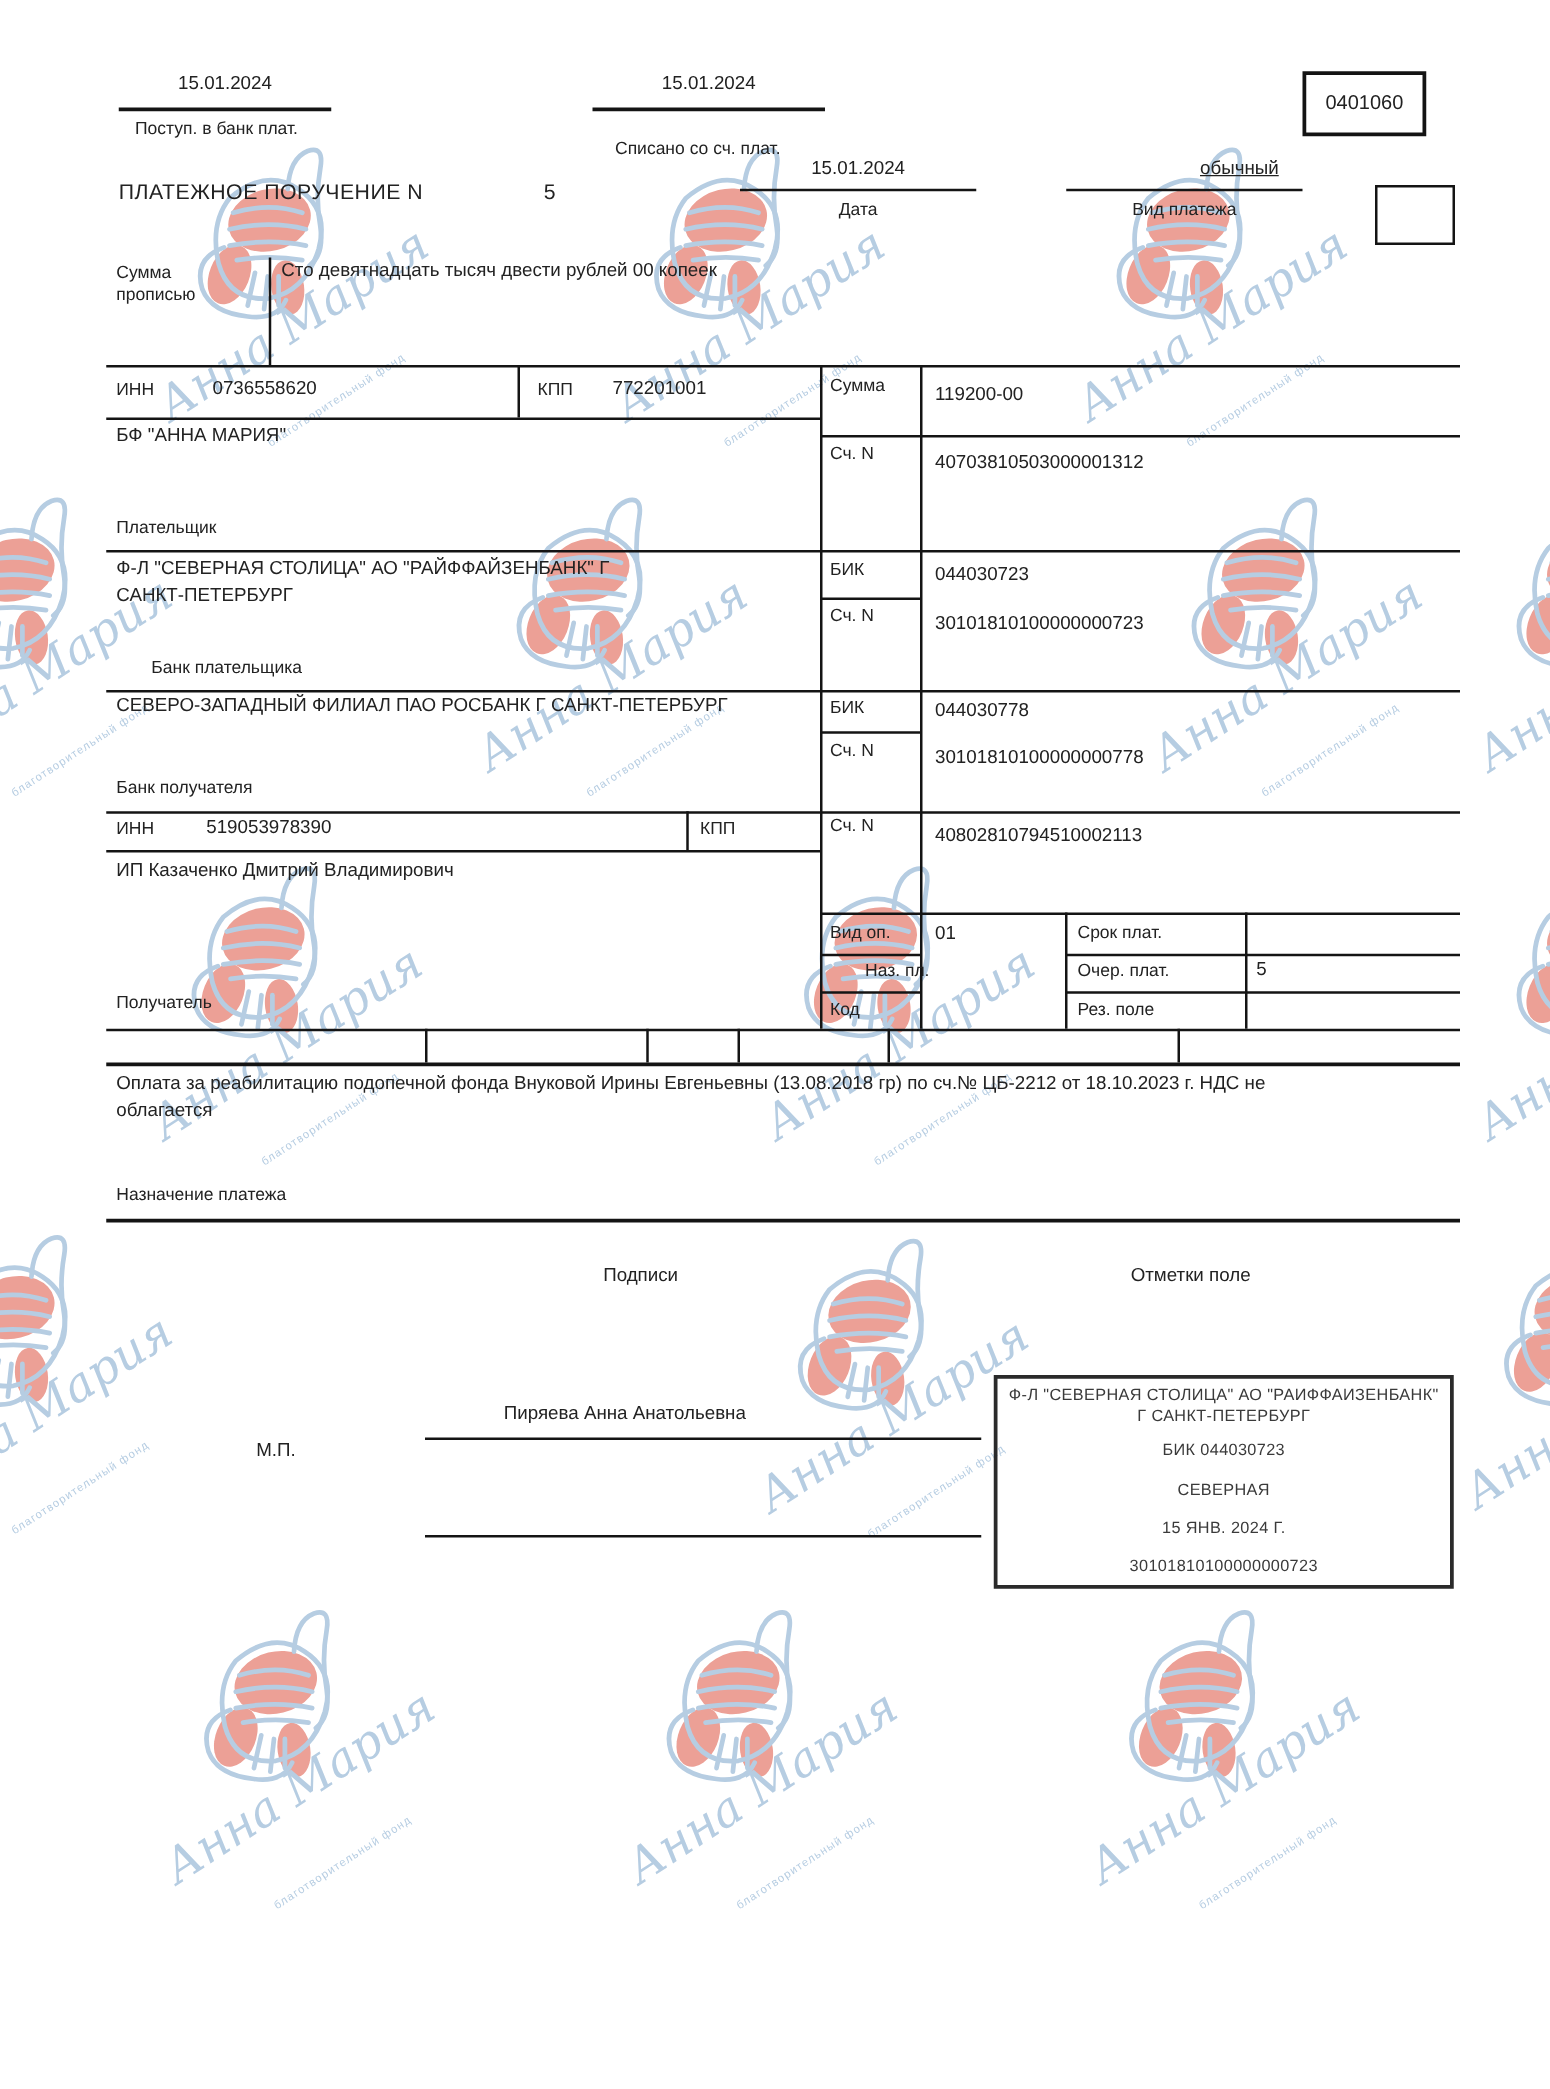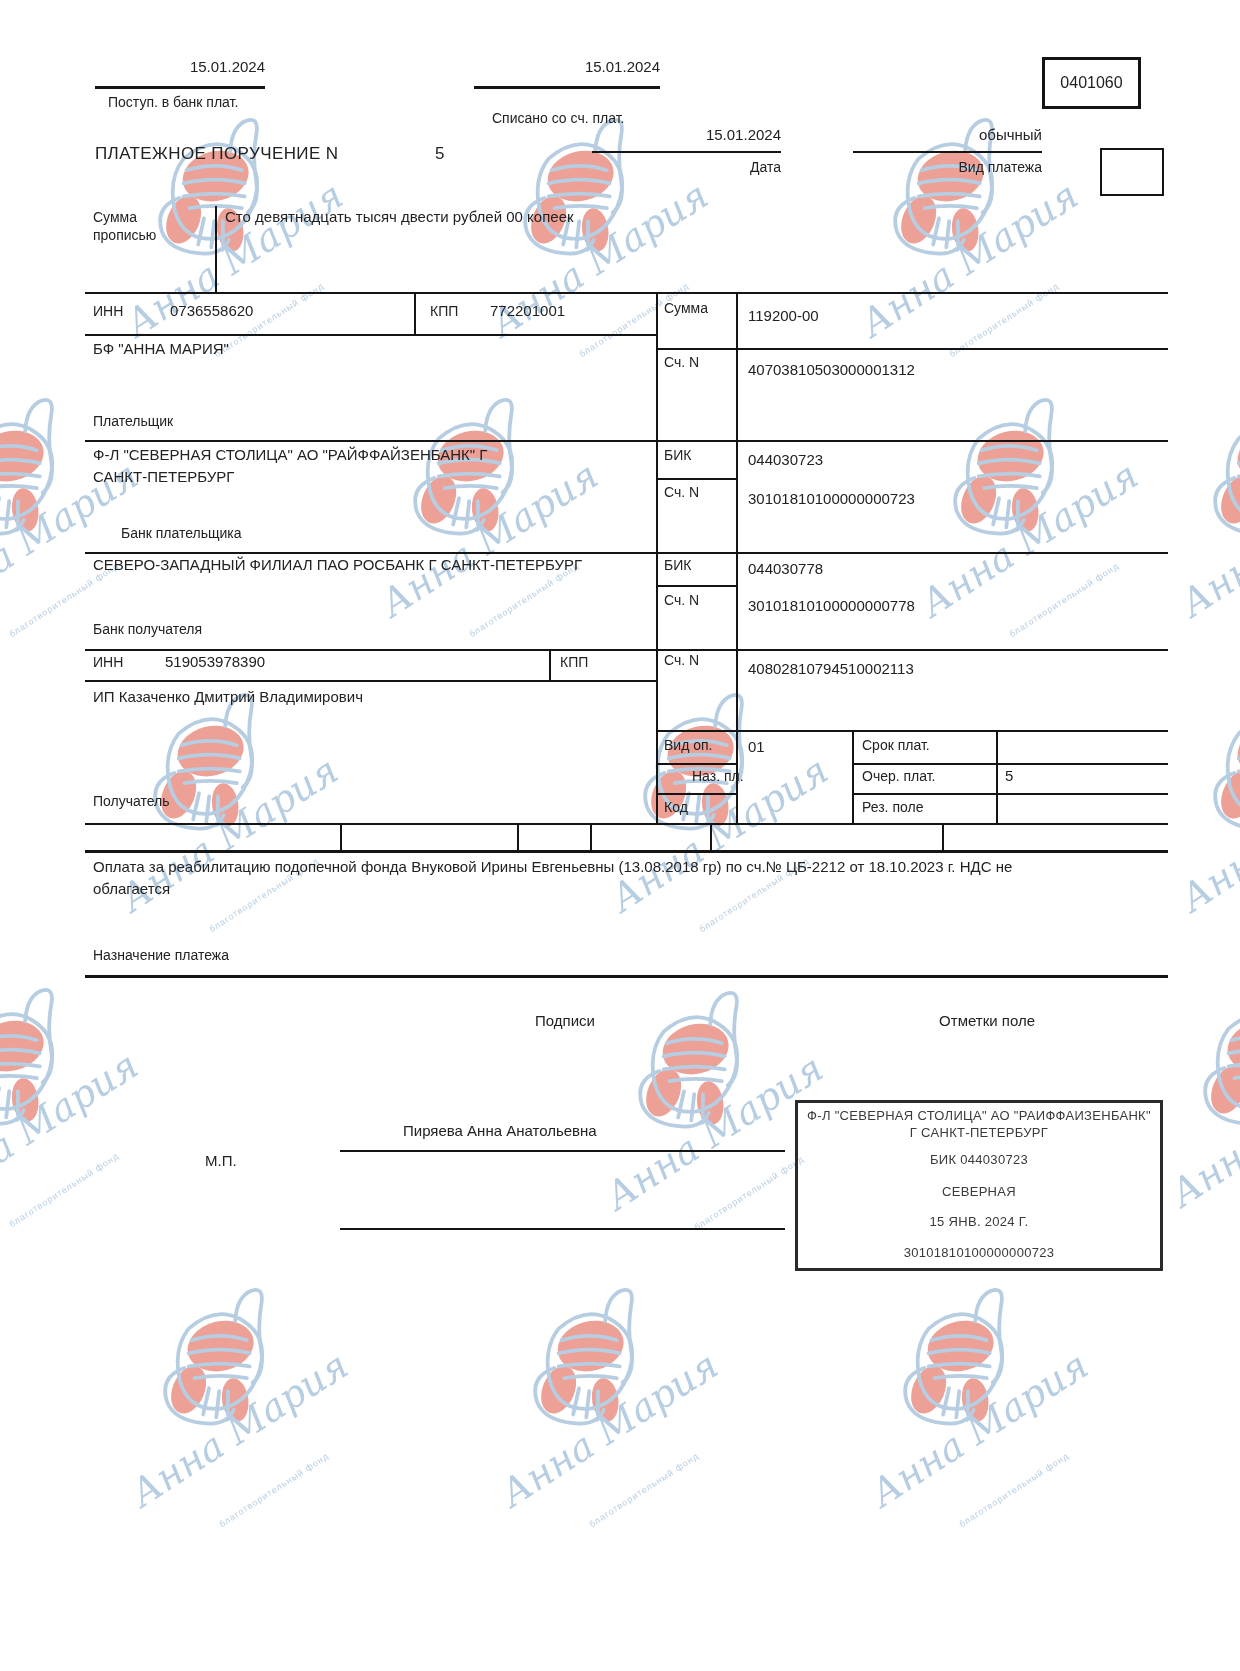--- a/index.html
+++ b/index.html
@@ -1,21 +1,21 @@
 <!DOCTYPE html>
 <html style="--wm-blue: #b6cde2; --wm-red: #eca096;"><head>
 <meta charset="utf-8">
 <style>
   html,body { margin:0; padding:0; background:#ffffff; }
   .page { position:relative; width:1240px; height:1671px; background:#fff;
           font-family:"Liberation Sans", sans-serif; color:#222; overflow:hidden; }
   .t   { position:absolute; font-size:15px; line-height:18px; white-space:nowrap; z-index:3; }
   .lbl { font-size:14px; }
   .big { font-size:17px; letter-spacing:.4px; }
-  .ctr { text-align:right; }
+  .ctr { text-align:center; }
   .wrap{ white-space:normal; }
   .hl, .vl { position:absolute; background:#141414; z-index:2; }
   .box { position:absolute; border:3px solid #141414; display:flex; align-items:center;
          justify-content:center; z-index:3; background:transparent; }
   .box.thin { border-width:2px; }
   .stamp { position:absolute; left:795px; top:1100px; width:362px; height:165px;
            border:3px solid #2a2a2a; z-index:4; color:#3a3a3a; }
   .stamp .st { position:absolute; left:0; width:100%; text-align:center; font-size:13px;
                letter-spacing:.3px; line-height:17px; }
   .stamp .st.wrap { white-space:normal; padding:0 8px; box-sizing:border-box; }
@@ -378,21 +378,21 @@
   <span class="t ctr" style="left:474px;top:58px;width:186px;">15.01.2024</span>
   <span class="t lbl" style="left:492px;top:93px;margin-top:16px;">Списано со сч. плат.</span>
   <div class="box" style="left:1042px;top:57px;width:93px;height:46px;">
     <span>0401060</span>
   </div>
 
   <span class="t big" style="left:95px;top:145px;">ПЛАТЕЖНОЕ ПОРУЧЕНИЕ N</span>
   <span class="t big" style="left:435px;top:145px;">5</span>
   <span class="t ctr" style="left:592px;top:126px;width:189px;">15.01.2024</span>
   <span class="t lbl ctr" style="left:592px;top:158px;width:189px;">Дата</span>
-  <span class="t ctr" style="left:853px;top:126px;width:189px;">обычный</span>
+  <span class="t ctr" style="left:897px;top:126px;width:189px;text-decoration:underline;">обычный</span>
   <span class="t lbl ctr" style="left:853px;top:158px;width:189px;">Вид платежа</span>
   <div class="box thin" style="left:1100px;top:148px;width:60px;height:44px;"></div>
 
   <span class="t lbl wrap" style="left:93px;top:208px;width:100px;">Сумма прописью</span>
   <span class="t" style="left:225px;top:208px;">Сто девятнадцать тысяч двести рублей 00 копеек</span>
 
   <span class="t lbl" style="left:93px;top:302px;">ИНН</span>
   <span class="t" style="left:170px;top:302px;">0736558620</span>
   <span class="t lbl" style="left:430px;top:302px;">КПП</span>
   <span class="t" style="left:490px;top:302px;">772201001</span>

